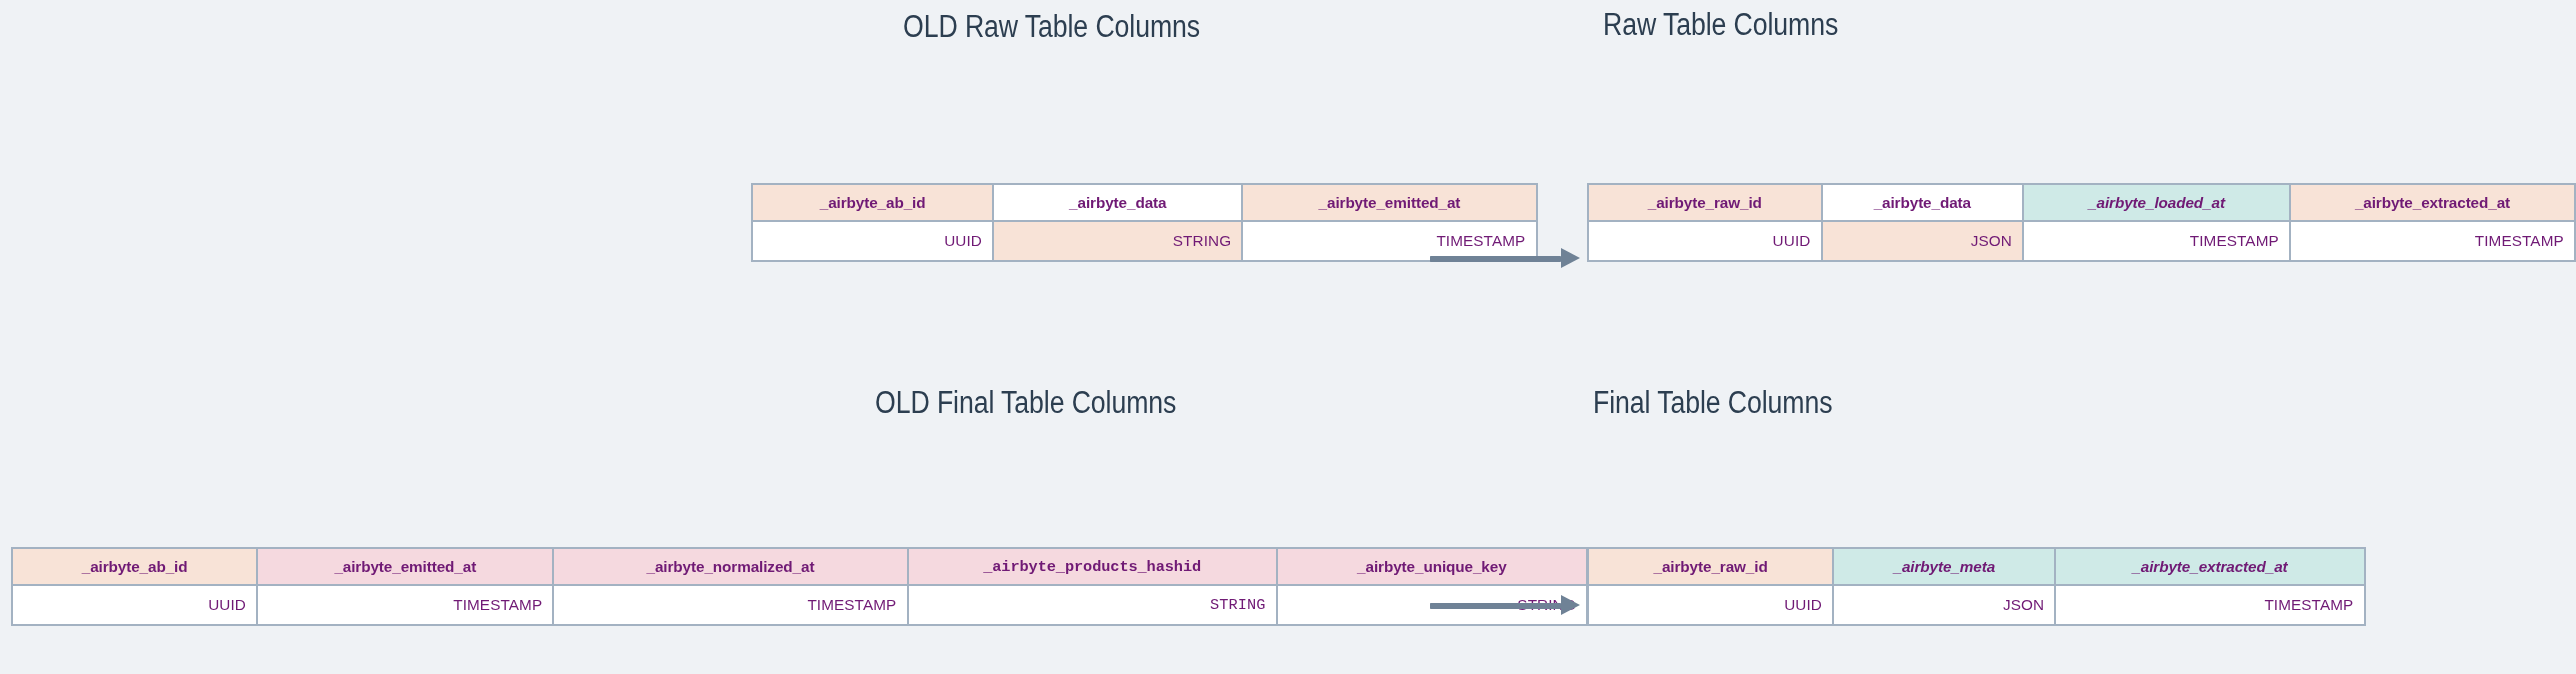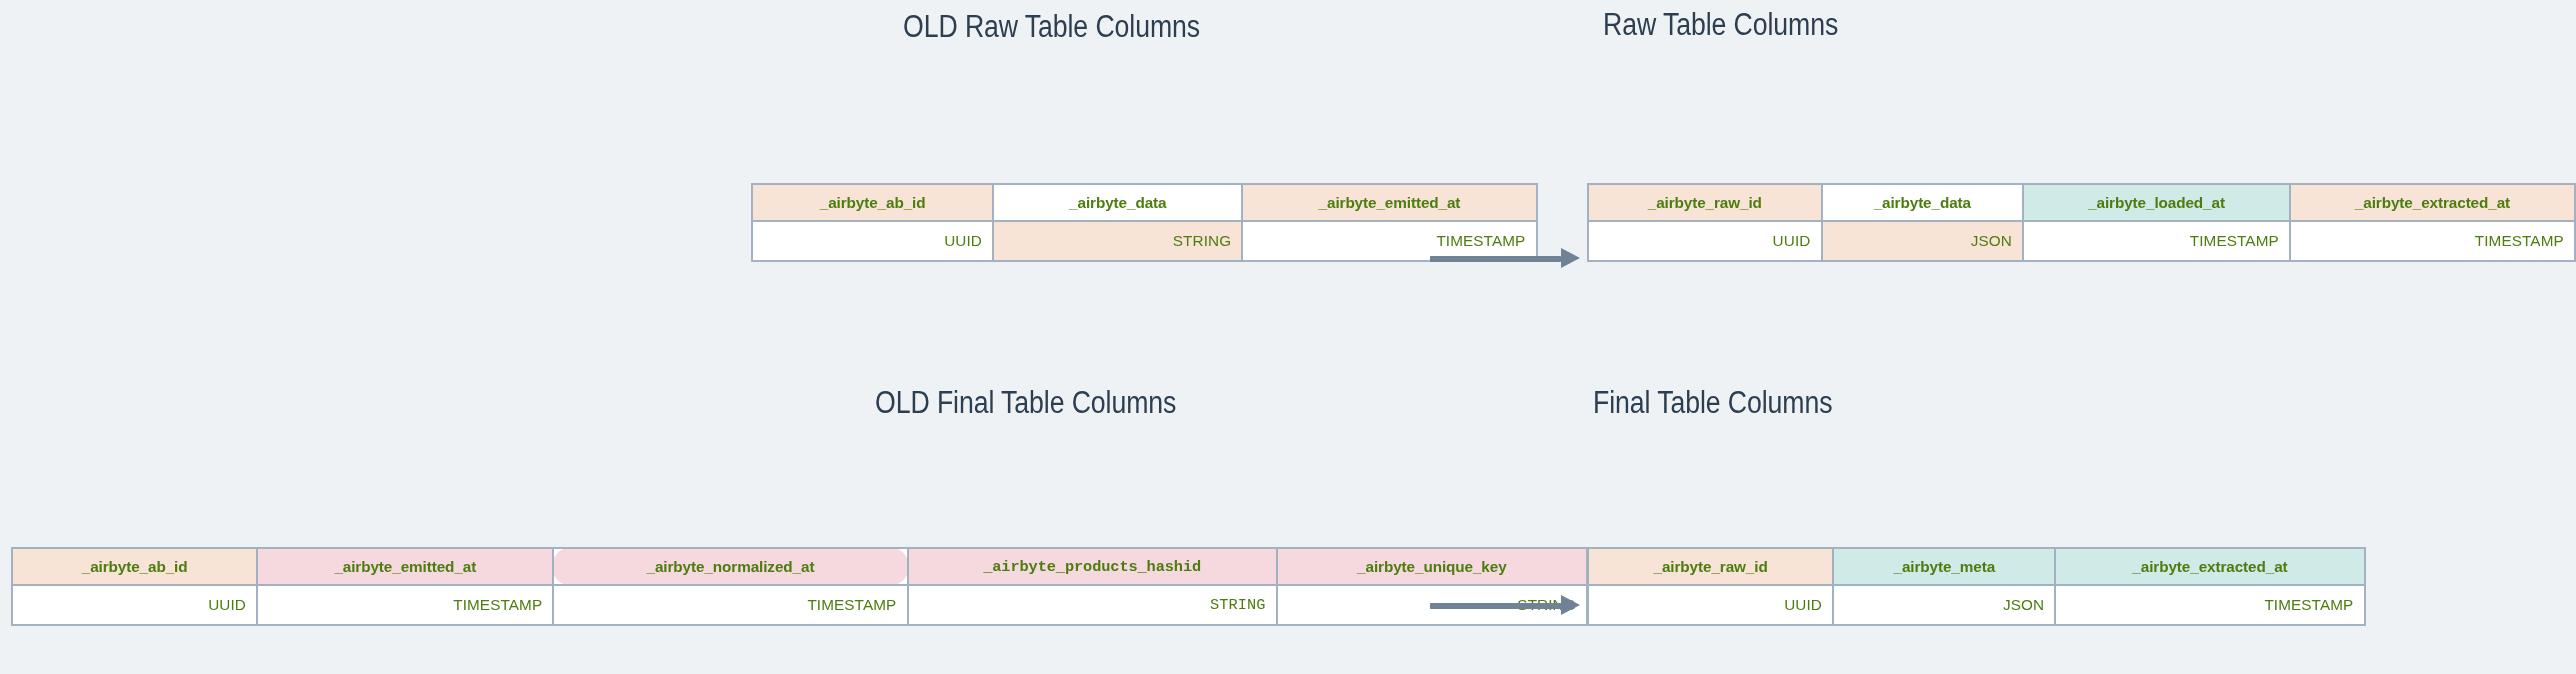--- a/index.html
+++ b/index.html
@@ -40,21 +40,21 @@
 
   
   .tbl {
     position: absolute;
     border-collapse: collapse;
     background: #ffffff;
     table-layout: fixed;
   }
   .tbl td {
     border: 2.2px solid #a3b2c2;
-    color: #4d7c0f;
+    color: #701a75;
     font-family: "Liberation Sans", sans-serif;
     vertical-align: middle;
   }
   .tbl .hdr td {
     font-weight: 700;
     font-size: 15.3px;
     height: 35px;
     text-align: center;
     padding: 0 10.2px;
     white-space: nowrap;
@@ -66,42 +66,42 @@
     height: 38px;
     text-align: right;
     padding: 0 10.2px 0 22px;
     white-space: nowrap;
     letter-spacing: 0.1px;
   }
 
   
   .c-white { background: #ffffff; }
   .c-peach { background: #f8e3d7; }
-  .c-mint  { background: #cfeae7; }
+  .c-mint  { background: #cfeae7; font-style: italic; }
   .c-pink  { background: #f5d9df; }
 
   
   #tbl-old-raw   { left: 751px; top: 183px; }
   #tbl-new-raw   { left: 1587px; top: 183px; }
   #tbl-old-final { left: 11px;   top: 547px; }
   #tbl-new-final { left: 1587px; top: 547px; }
 
   
   #tbl-old-raw   td:nth-child(1) { width: 207px; }
   #tbl-old-raw   td:nth-child(2) { width: 215px; }
   #tbl-old-raw   td:nth-child(3) { width: 260px; }
 
   #tbl-new-raw   td:nth-child(1) { width: 224px; }
   #tbl-new-raw   td:nth-child(2) { width: 188px; }
   #tbl-new-raw   td:nth-child(3) { width: 260px; }
   #tbl-new-raw   td:nth-child(4) { width: 278px; }
 
   #tbl-old-final td:nth-child(1) { width: 211px; }
   #tbl-old-final td:nth-child(2) { width: 262px; }
-  #tbl-old-final td:nth-child(3) { width: 320px; border-radius: 16px; }
+  #tbl-old-final td:nth-child(3) { width: 320px; }
   #tbl-old-final td:nth-child(4) { width: 335px; font-family: Liberation Mono, monospace; }
   #tbl-old-final td:nth-child(5) { width: 276px; }
 
   #tbl-new-final td:nth-child(1) { width: 211px; }
   #tbl-new-final td:nth-child(2) { width: 188px; margin-top: 32px; }
   #tbl-new-final td:nth-child(3) { width: 275px; }
 
   
   .arrow {
     position: absolute;

